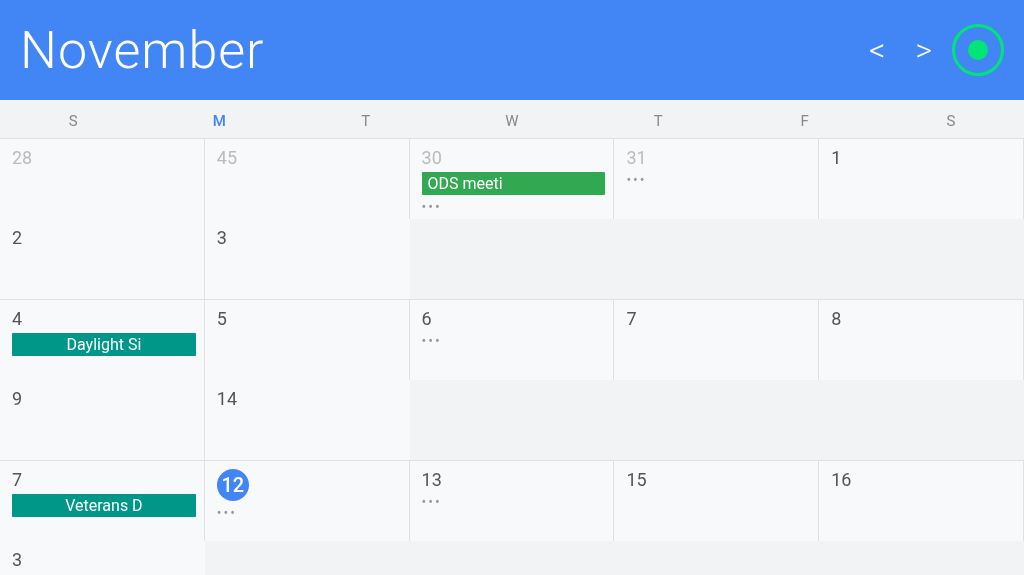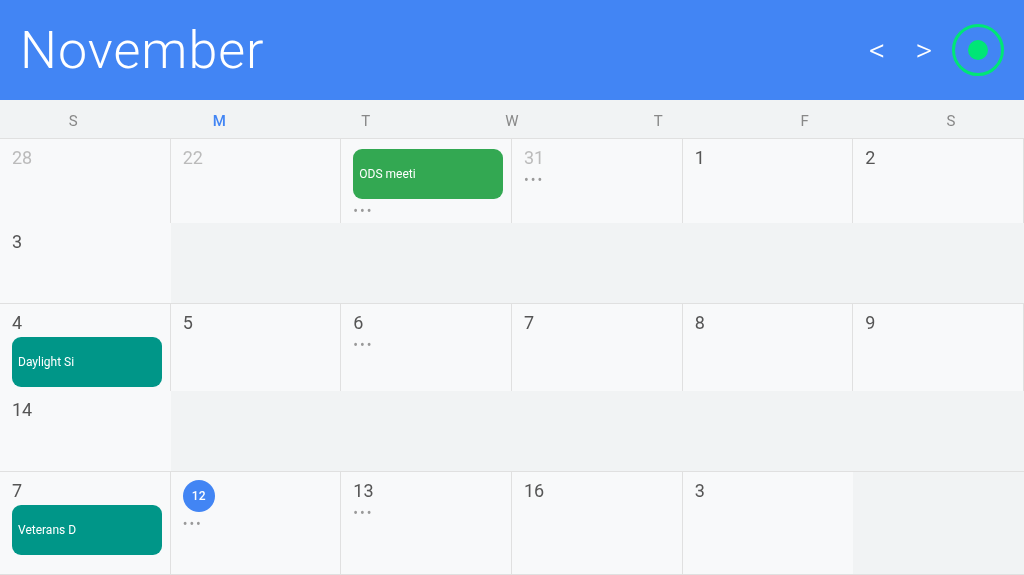--- a/index.html
+++ b/index.html
@@ -97,21 +97,21 @@
     
     .calendar-grid {
       flex: 1;
       display: flex;
       flex-direction: column;
     }
 
     .calendar-row {
       flex: 1;
       display: grid;
-      grid-template-columns: repeat(6, 1fr);
+      grid-template-columns: repeat(5, 1fr);
       border-bottom: 1px solid #e0e0e0;
     }
 
     .calendar-cell {
       padding: 8px 8px 4px 12px;
       border-right: 1px solid #e0e0e0;
       min-height: 80px;
       background: #f8f9fa;
       position: relative;
     }
@@ -129,49 +129,50 @@
 
     .cell-date.today {
       background: #4285f4;
       color: white;
       width: 32px;
       height: 32px;
       border-radius: 50%;
       display: flex;
       align-items: center;
       justify-content: center;
-      font-size: 12px;
+      font-size: 20px;
       font-weight: 500;
       margin-bottom: 4px;
       text-align: right;
     }
 
     .cell-date.out-of-month {
       color: #bbb;
     }
 
     .event-pill {
-      border-radius: 9px;
-      padding: 18px 6px;
-      font-size: 12px;
+      border-radius: 1px;
+      padding: 2px 6px;
+      font-size: 16px;
       color: white;
       white-space: nowrap;
       overflow: hidden;
       text-overflow: ellipsis;
       margin-top: 2px;
       display: block;
       max-width: 100%;
     }
 
     .event-green {
       background: #33a852;
     }
 
     .event-teal {
       background: #009688;
+      text-align: center;
     }
 
     .more-dots {
       font-size: 14px;
       color: #999;
       letter-spacing: 2px;
       margin-top: 4px;
       display: block;
     }
   </style>
@@ -201,23 +202,24 @@
     <div class="day-header">S</div>
   </div>
 
   <div class="calendar-grid">
 
     <div class="calendar-row">
       <div class="calendar-cell">
         <div class="cell-date out-of-month">28</div>
       </div>
       <div class="calendar-cell">
-        <div class="cell-date out-of-month">22</div>
-      </div>
-      <div class="calendar-cell">
+        <div class="cell-date out-of-month">45</div>
+      </div>
+      <div class="calendar-cell">
+        <div class="cell-date out-of-month">30</div>
         <span class="event-pill event-green">ODS meeti</span>
         <span class="more-dots">•••</span>
       </div>
       <div class="calendar-cell">
         <div class="cell-date out-of-month">31</div>
         <span class="more-dots">•••</span>
       </div>
       <div class="calendar-cell">
         <div class="cell-date">1</div>
       </div>
@@ -262,20 +264,23 @@
       </div>
       <div class="calendar-cell">
         <div class="cell-date today">12</div>
         <span class="more-dots">•••</span>
       </div>
       <div class="calendar-cell">
         <div class="cell-date">13</div>
         <span class="more-dots">•••</span>
       </div>
       <div class="calendar-cell">
+        <div class="cell-date">15</div>
+      </div>
+      <div class="calendar-cell">
         <div class="cell-date">16</div>
       </div>
       <div class="calendar-cell">
         <div class="cell-date">3</div>
       </div>
     </div>
 
   </div>
 
 </div>

